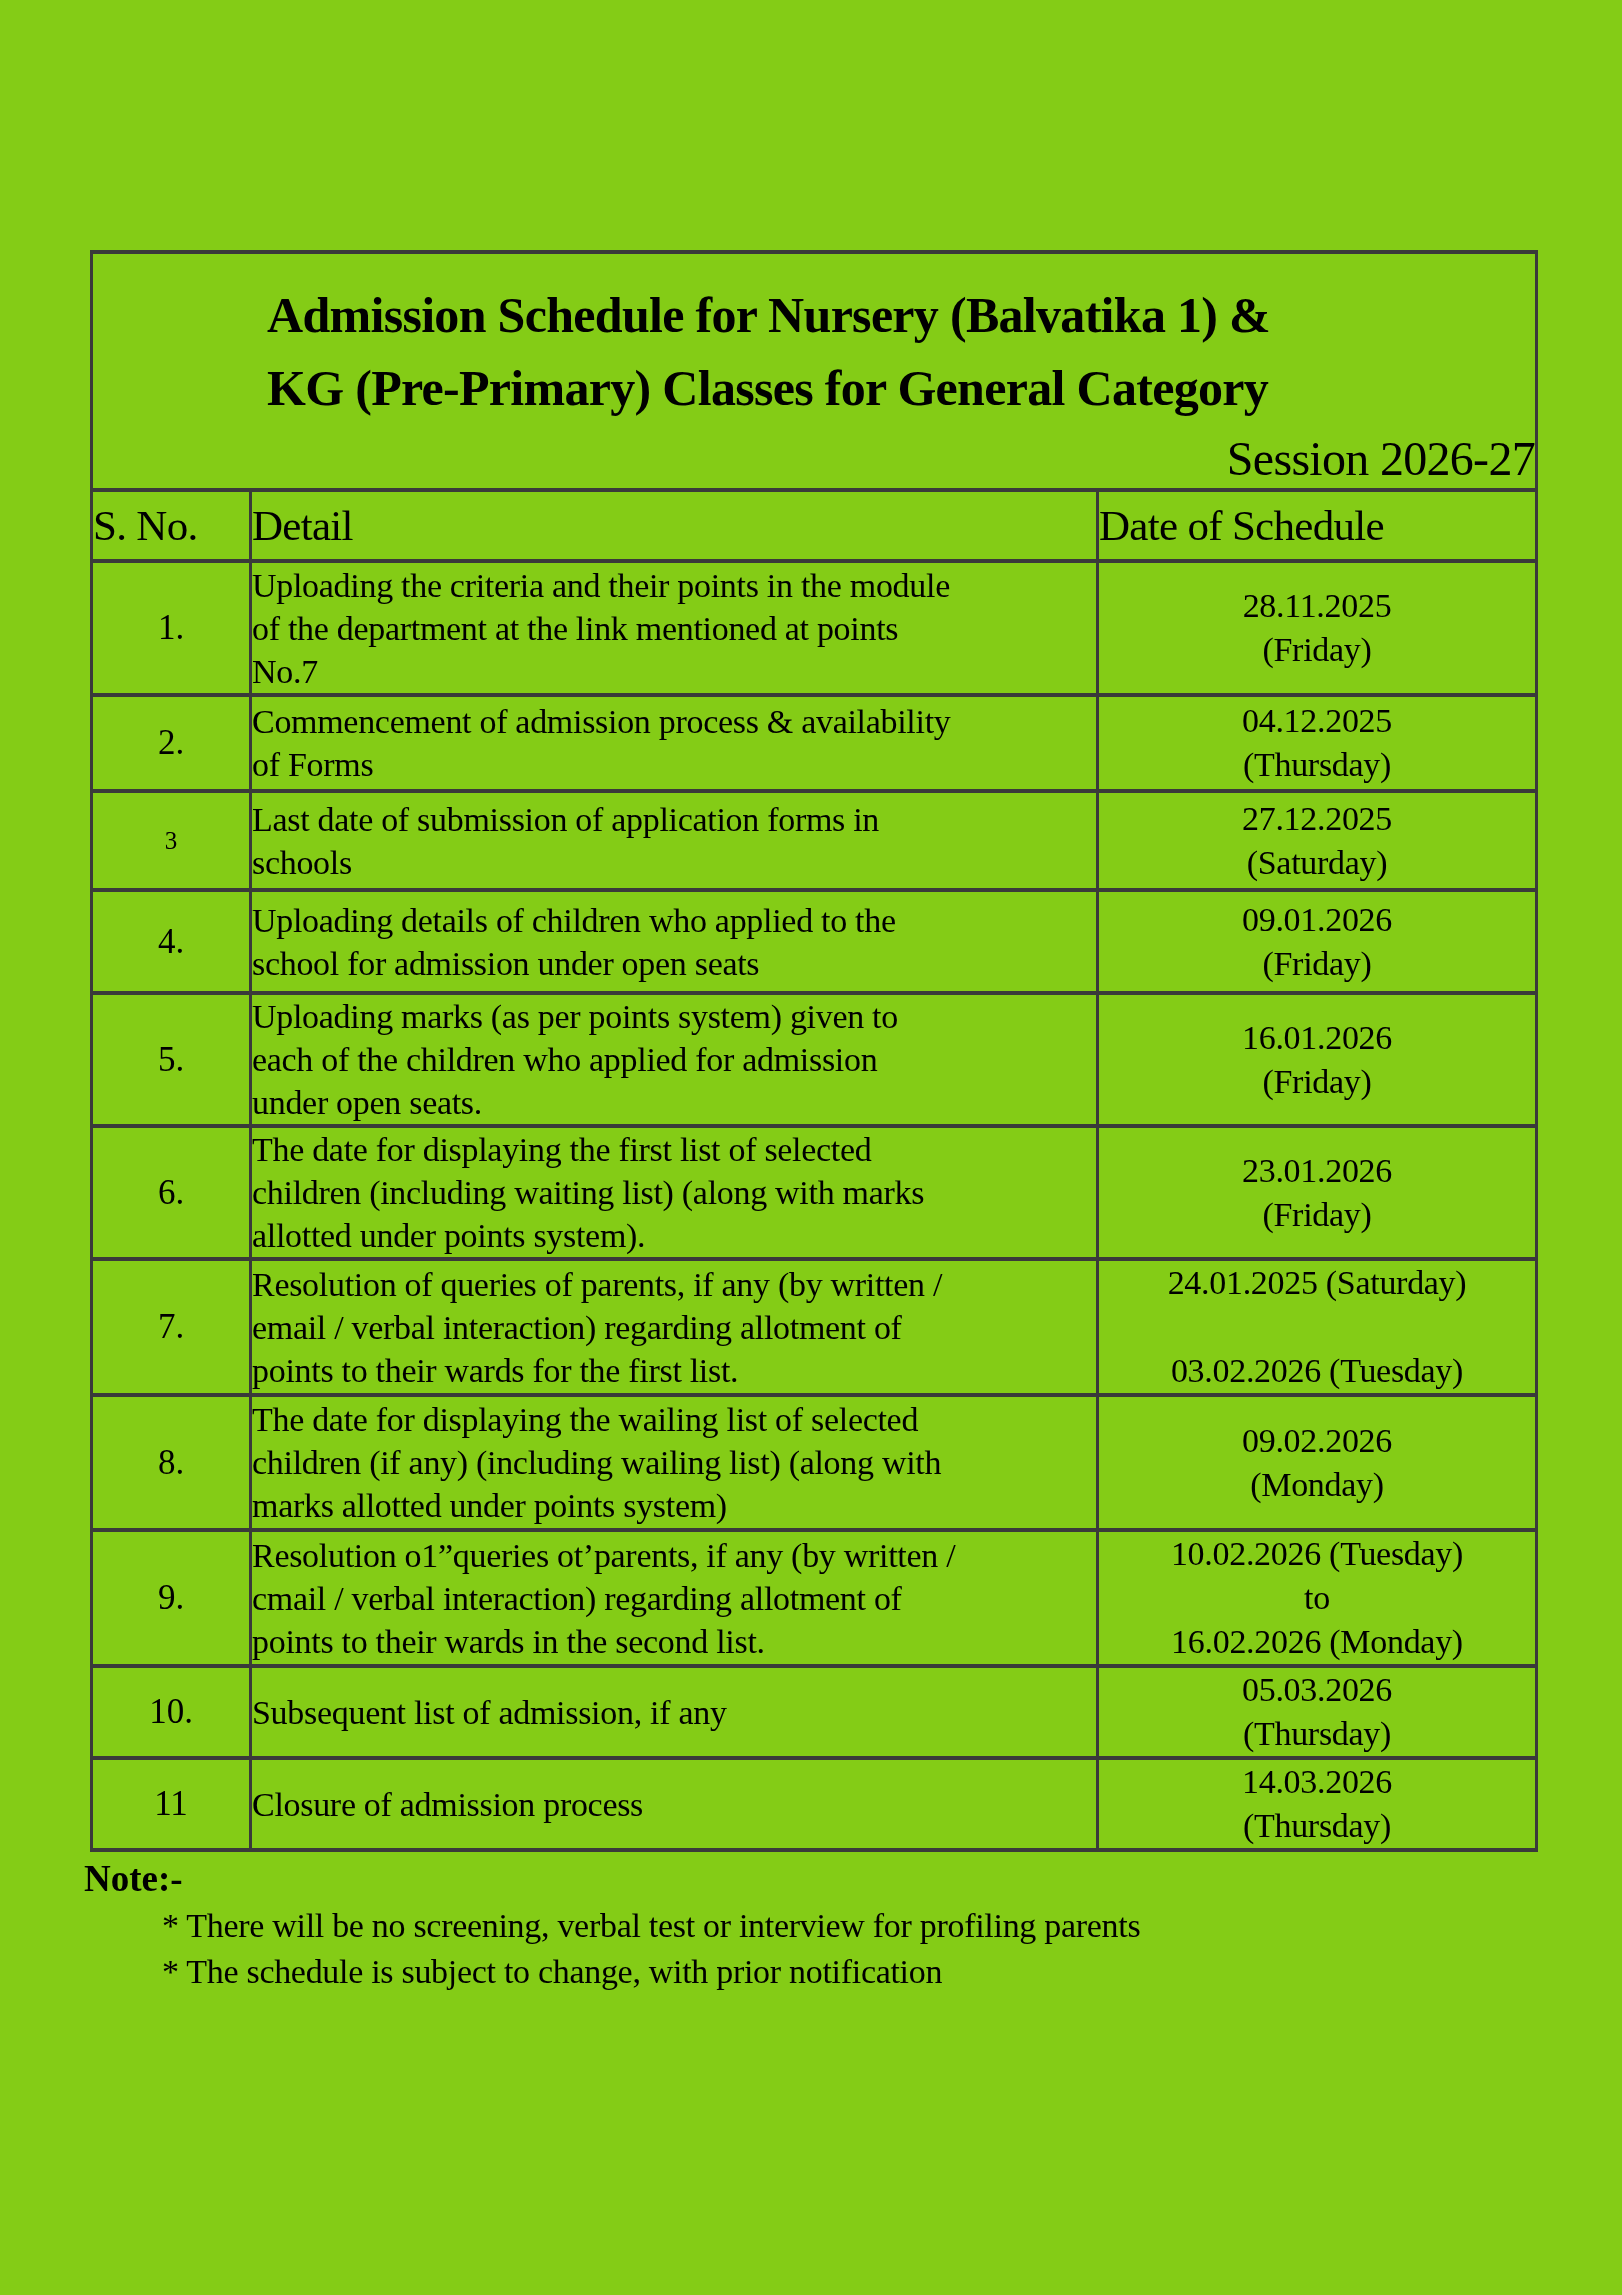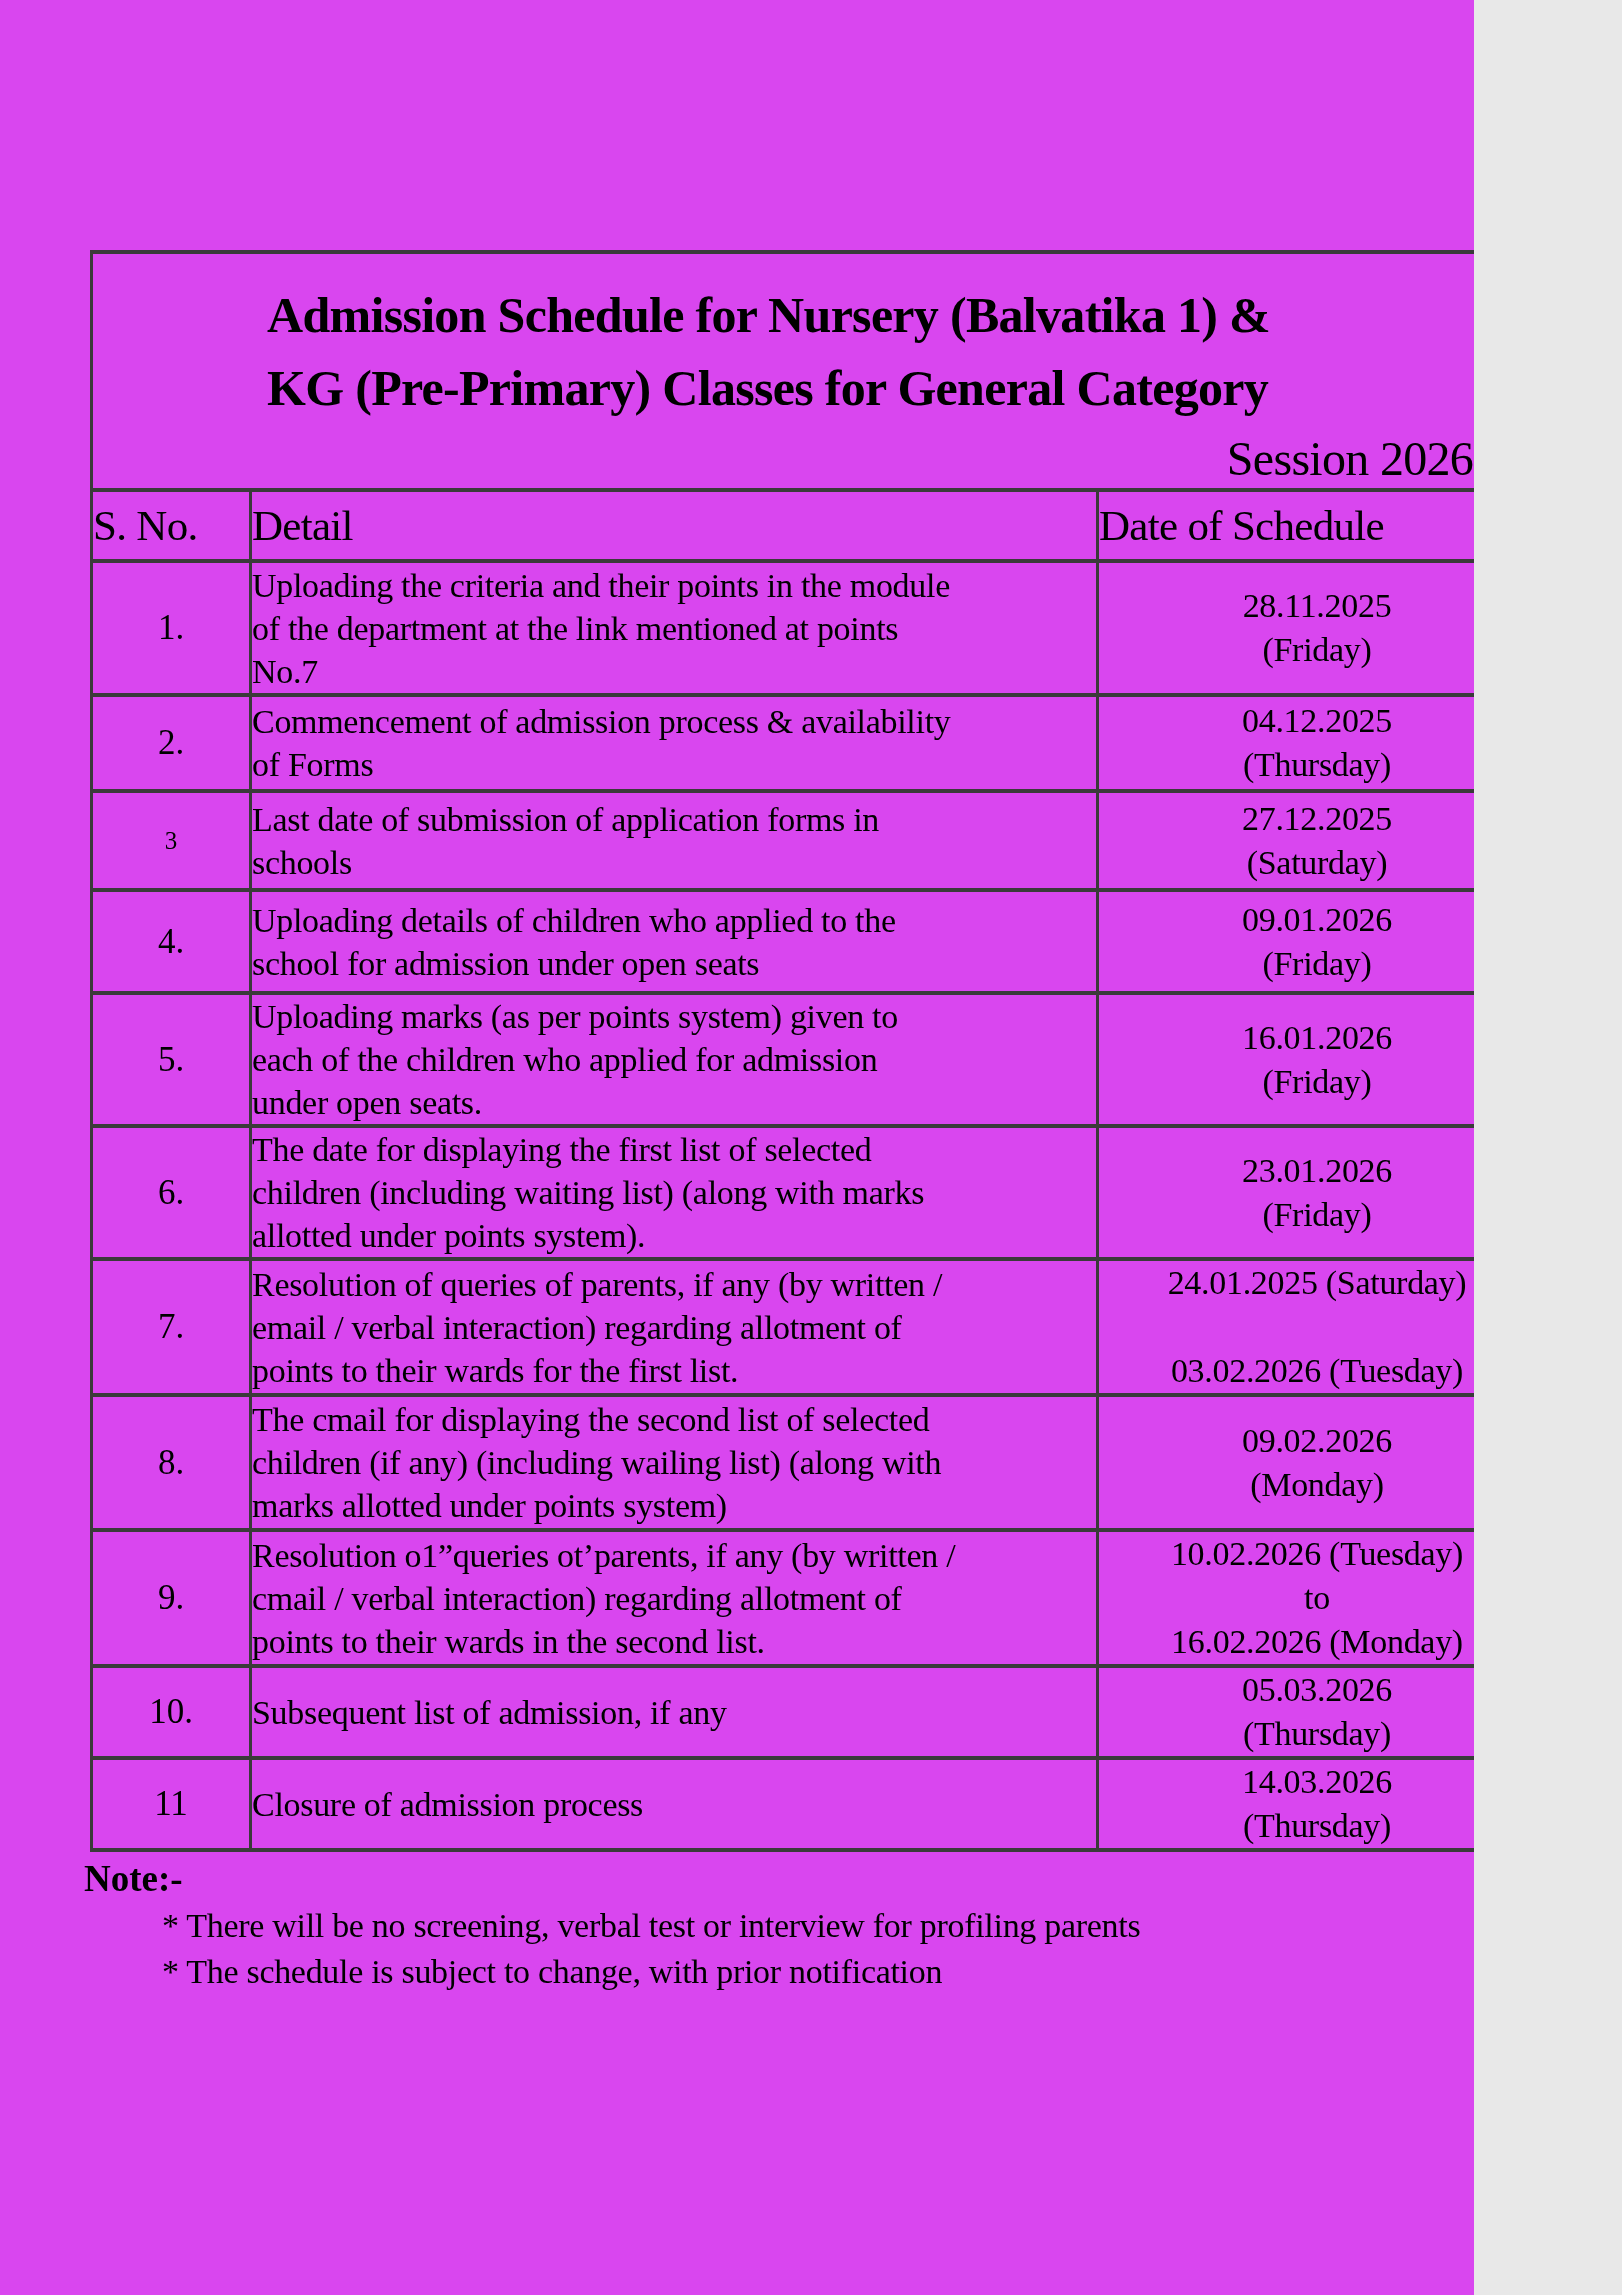--- a/index.html
+++ b/index.html
@@ -1,20 +1,20 @@
 <!DOCTYPE html>
 <html style="font-size:10.5px"><head>
 <meta charset="utf-8">
 <style>
   html, body { margin: 0; padding: 0; background: #e8e8e8; }
   .page {
     position: relative;
-    width: 1474px;
+    width: 1622px;
     height: 2295px;
-    background: #d946ef;
+    background: #84cc16;
     font-family: "Liberation Serif", "DejaVu Serif", serif;
     color: #000000;
     overflow: hidden;
   }
   .doc-table {
     position: absolute;
     left: 90px;
     top: 250px;
     width: 1445px;
     border-collapse: collapse;
@@ -172,21 +172,21 @@
         <td class="sno">7.</td>
         <td class="detail">Resolution of queries of parents, if any (by written /
 email / verbal interaction) regarding allotment of
 points to their wards for the first list.</td>
         <td class="date">24.01.2025 (Saturday)
 
 03.02.2026 (Tuesday)</td>
       </tr>
       <tr style="height:135px">
         <td class="sno">8.</td>
-        <td class="detail">The cmail for displaying the second list of selected
+        <td class="detail">The date for displaying the wailing list of selected
 children (if any) (including wailing list) (along with
 marks allotted under points system)</td>
         <td class="date">09.02.2026
 (Monday)</td>
       </tr>
       <tr style="height:131px">
         <td class="sno">9.</td>
         <td class="detail">Resolution o1”queries ot’parents, if any (by written /
 cmail / verbal interaction) regarding allotment of
 points to their wards in the second list.</td>

